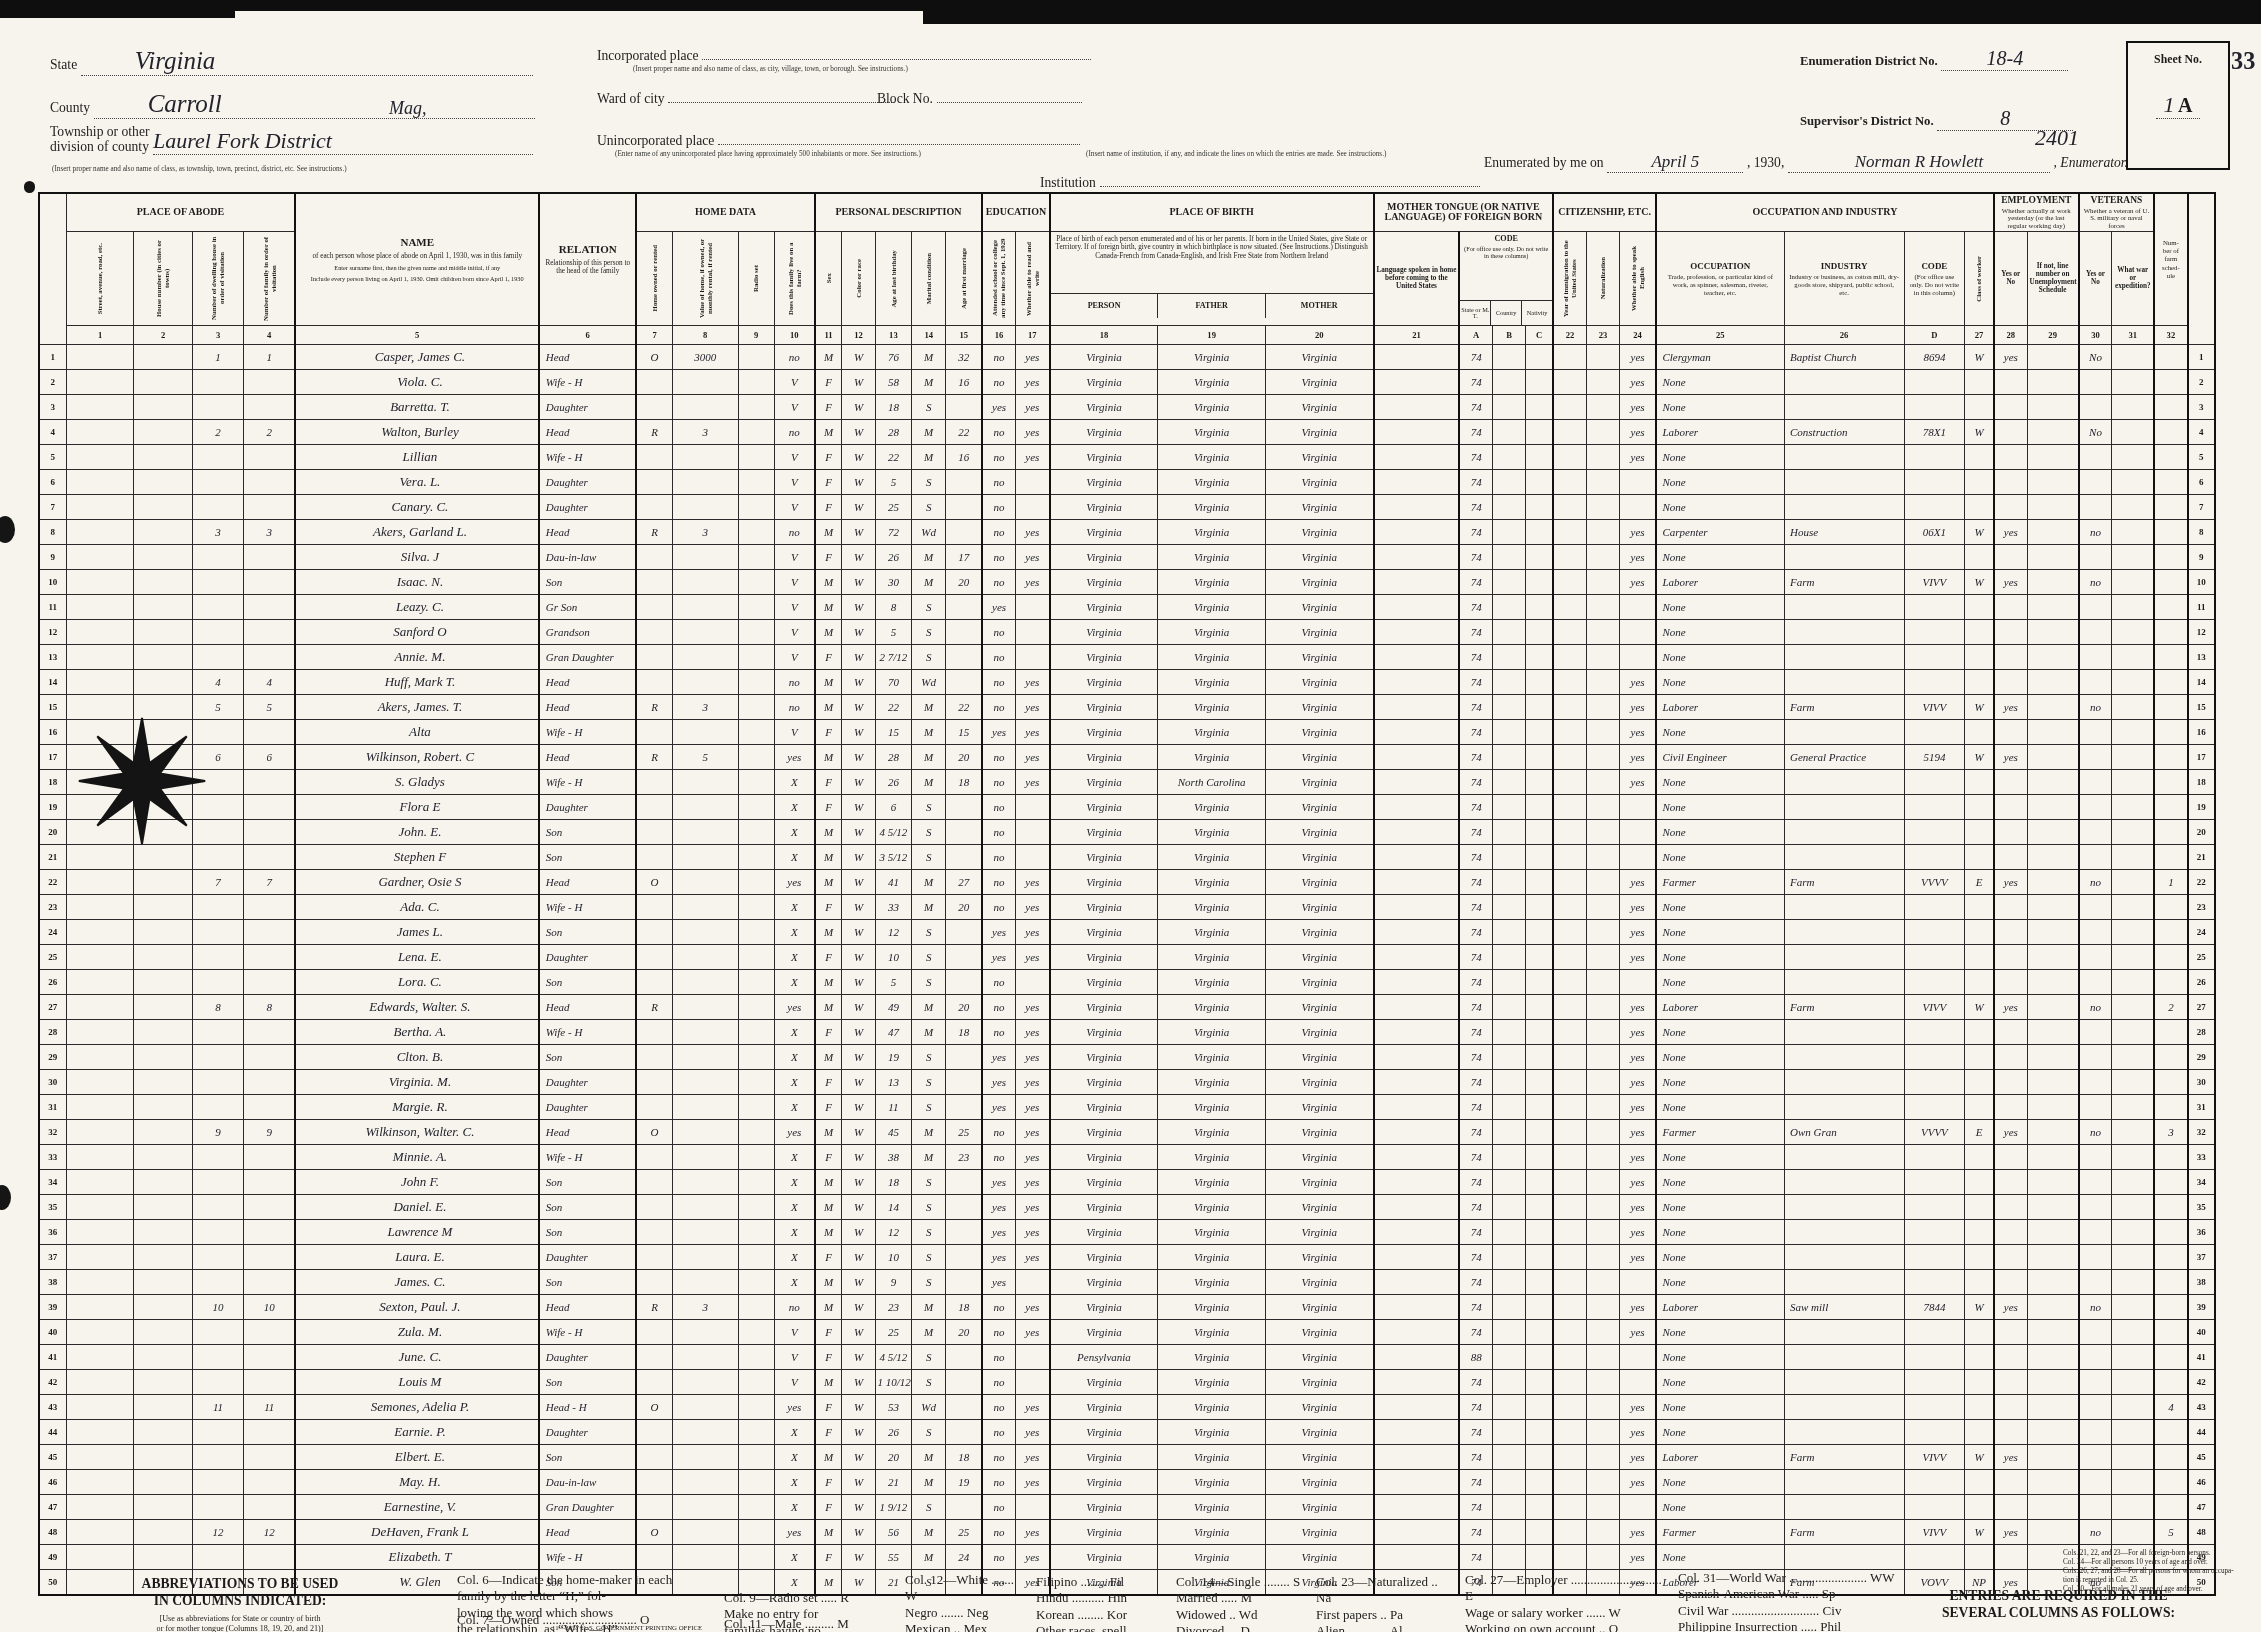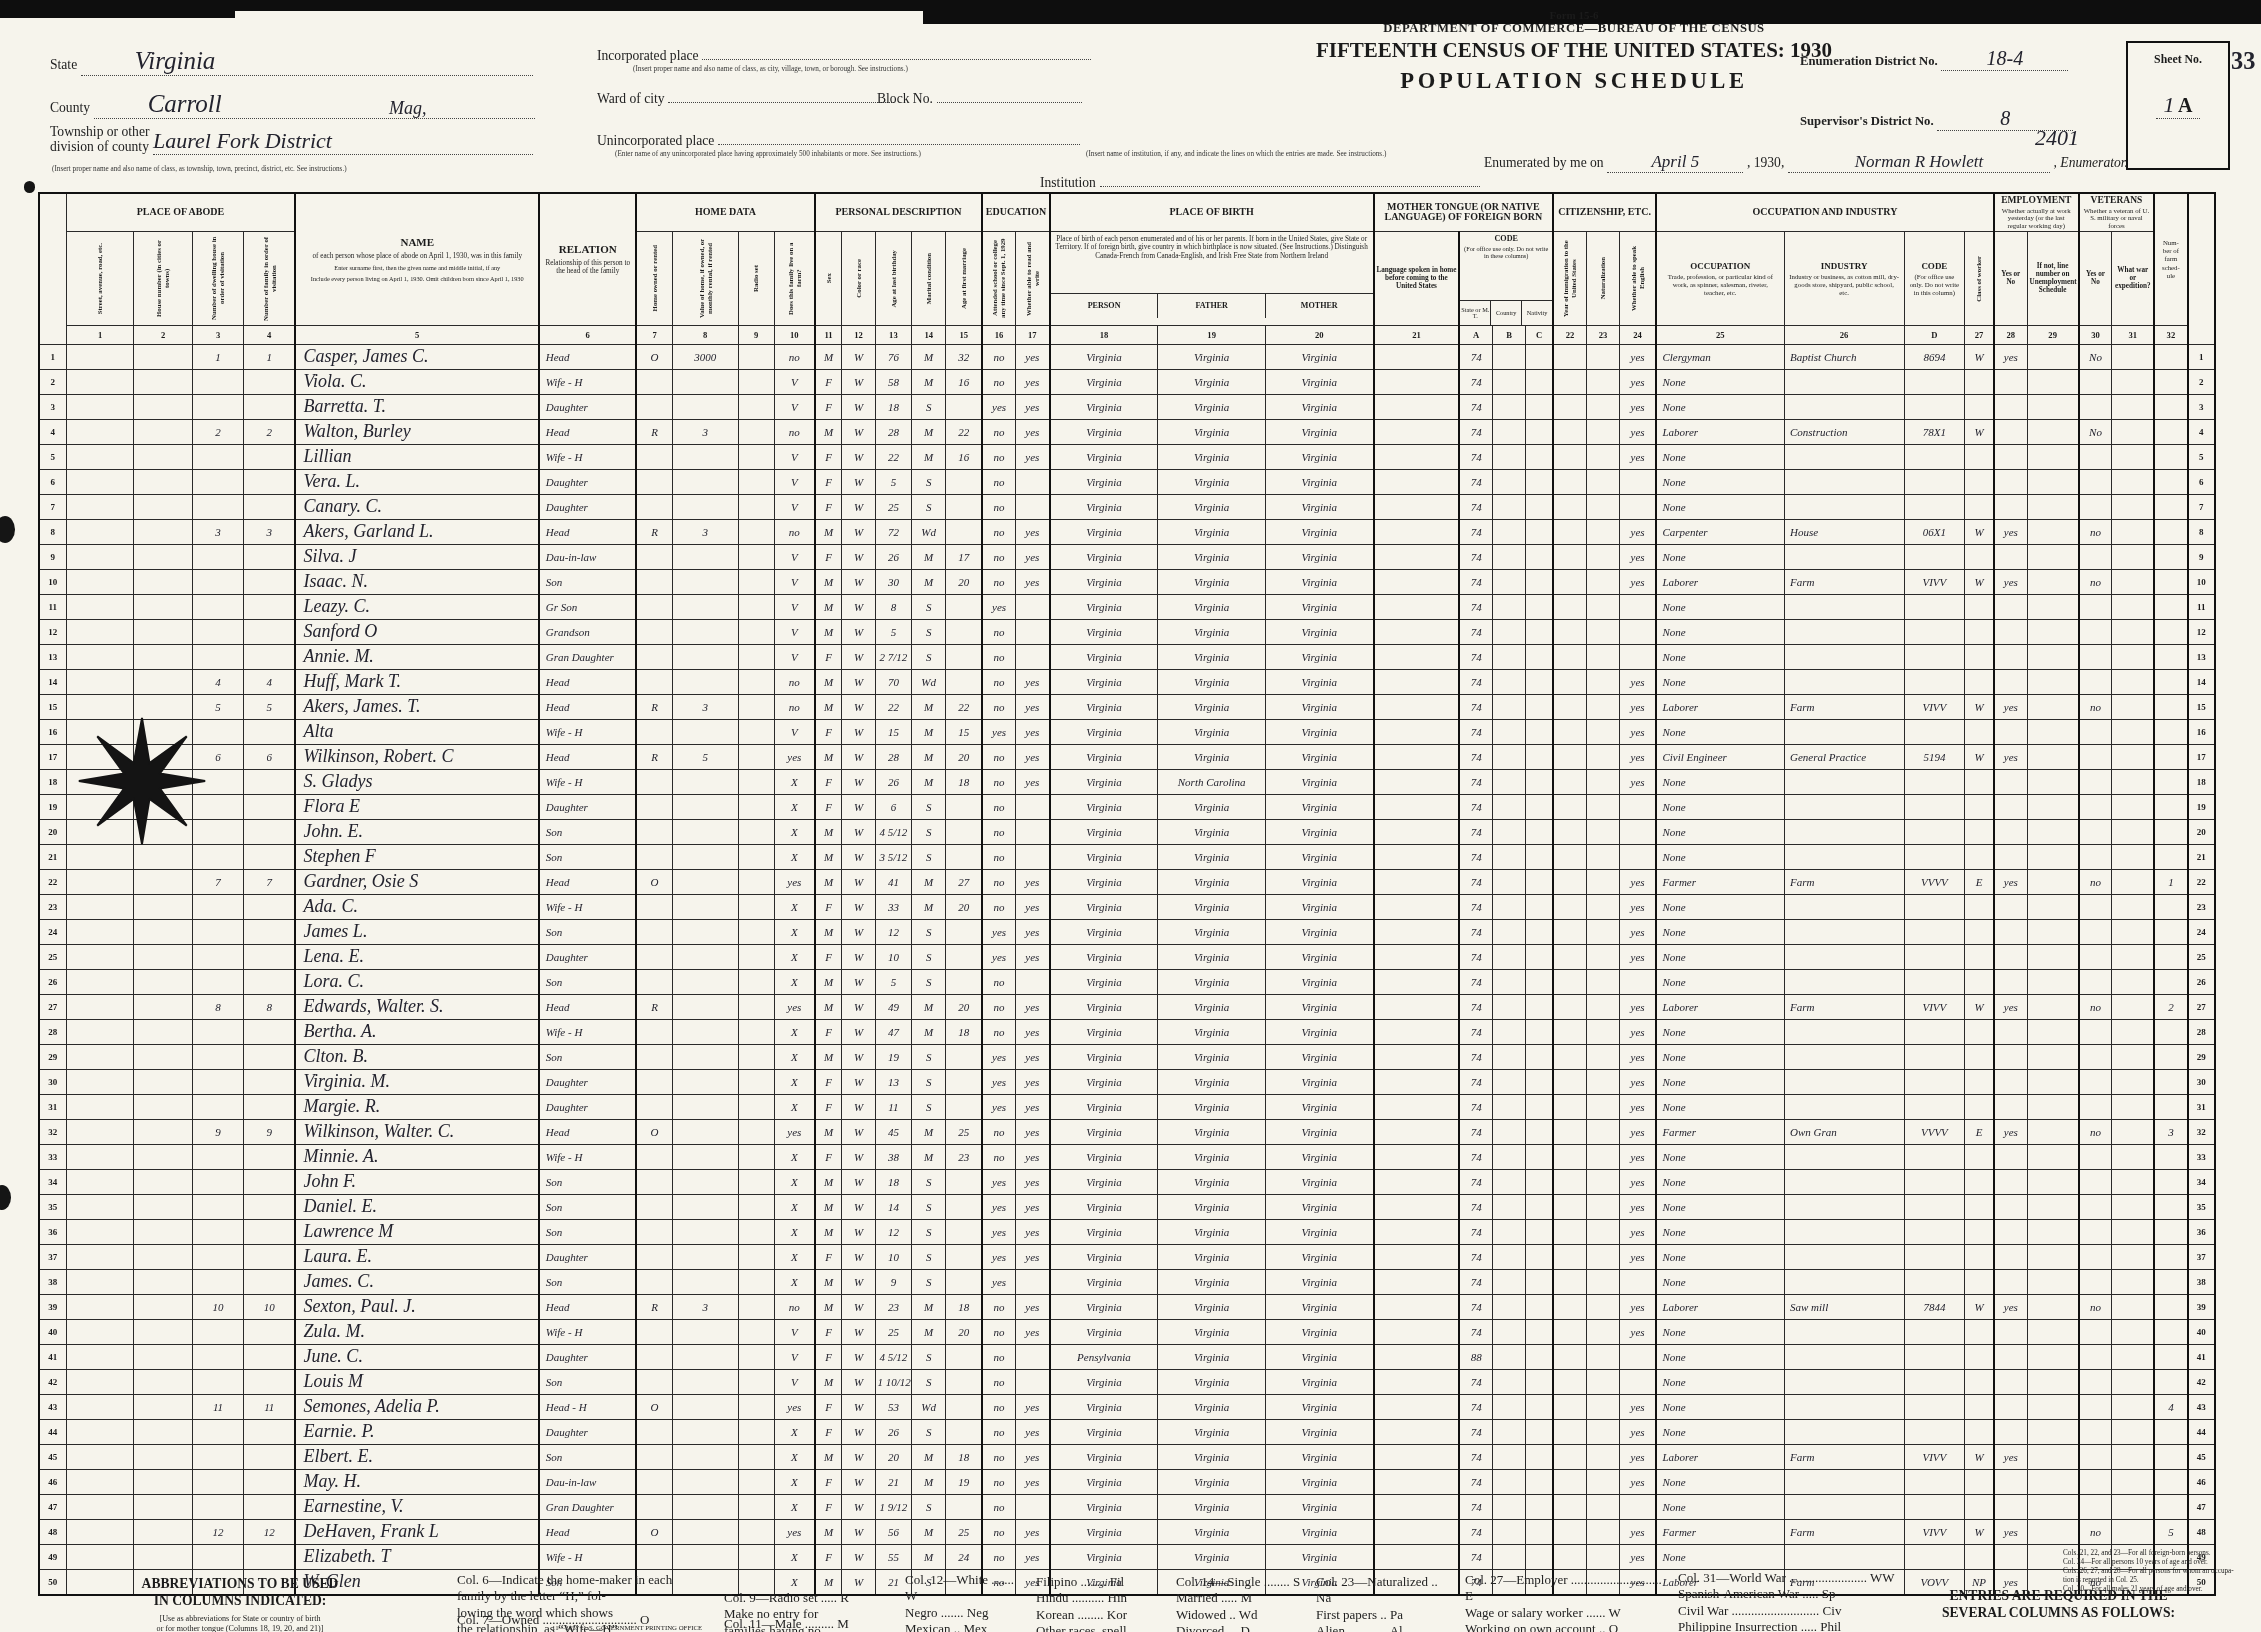--- a/index.html
+++ b/index.html
@@ -43,21 +43,21 @@
       display:flex;align-items:center;justify-content:center;white-space:normal;line-height:1.05;}
   .subrow>div:first-child{border-left:none;}
   .code-note{font-size:6.3px;font-weight:normal;white-space:normal;padding:1.8px;line-height:1.15;height:54px;}
   .occ-t{font-size:9px;font-weight:bold;margin-top:2.7px;}
   .occ-d{font-size:6.8px;font-weight:normal;white-space:normal;line-height:1.15;padding:1.8px 2.7px;}
   .emp-t{font-size:9.5px;font-weight:bold;margin-top:1.8px;}
   .emp-d{font-size:6.8px;font-weight:normal;white-space:normal;line-height:1.15;padding:0.9px 2.7px;}
   .fsched-t{font-size:6.8px;font-weight:normal;white-space:pre-line;line-height:1.2;}
   tbody td{height:24px;font-size:11px;}
   tbody td.hw{font-style:italic;color:#23232e;}
-  tbody td.nm{font-size:18px;text-align:left;padding-left:7.2px;}
+  tbody td.nm{font-size:13px;text-align:center;padding-left:7.2px;}
   tbody td.tl{text-align:left;padding-left:5.4px;}
   .lineno{font-size:9px;font-weight:bold;font-style:normal !important;color:#1b1b1b;
           border-right:2px solid #111;}
   td.lineno:last-child{border-left:2px solid #111;}
   
   .star{position:absolute;}
   
   .fnote{position:absolute;font-size:13px;white-space:pre-line;line-height:1.25;color:#222;}
   .ftitle{position:absolute;font-weight:bold;font-size:13.6px;text-align:center;line-height:1.25;}
   .fsub{font-weight:normal;font-size:8.1px;white-space:pre-line;margin-top:3.6px;}
@@ -108,26 +108,20 @@
     <span class="fill" style="width:362px;"></span>
   </div>
   <div class="abs cap" style="left:615px;top:150px;width:507px;">(Enter name of any unincorporated place having approximately 500 inhabitants or more.   See instructions.)</div>
 
   <div class="abs" style="left:1040px;top:132px;margin-top:42px;">
     <span class="lbl">Institution</span>
     <span class="fill" style="width:380px;"></span>
   </div>
   <div class="abs cap" style="left:1086px;top:150px;width:507px;">(Insert name of institution, if any, and indicate the lines on which the entries are made.   See instructions.)</div>
 
-  <div class="abs titleblock" style="left:1212px;top:9px;width:724px;">
-    <div class="t-form">Form 15-6</div>
-    <div class="t-dept">DEPARTMENT OF COMMERCE—BUREAU OF THE CENSUS</div>
-    <div class="t-main">FIFTEENTH CENSUS OF THE UNITED STATES: 1930</div>
-    <div class="t-sub">POPULATION SCHEDULE</div>
-  </div>
 
   <div class="abs" style="left:1800px;top:47px;">
     <span class="lbl" style="font-weight:bold;font-size:12.7px;">Enumeration District No.</span>
     <span class="fill" style="width:127px;text-align:center;"><span class="hw hand-md">18-4</span></span>
   </div>
   <div class="abs" style="left:1800px;top:107px;">
     <span class="lbl" style="font-weight:bold;font-size:12.7px;">Supervisor's District No.</span>
     <span class="fill" style="width:136px;text-align:center;"><span class="hw hand-md">8</span></span>
   </div>
   <div class="sheetbox" style="left:2126px;top:41px;width:100px;height:125px;">

